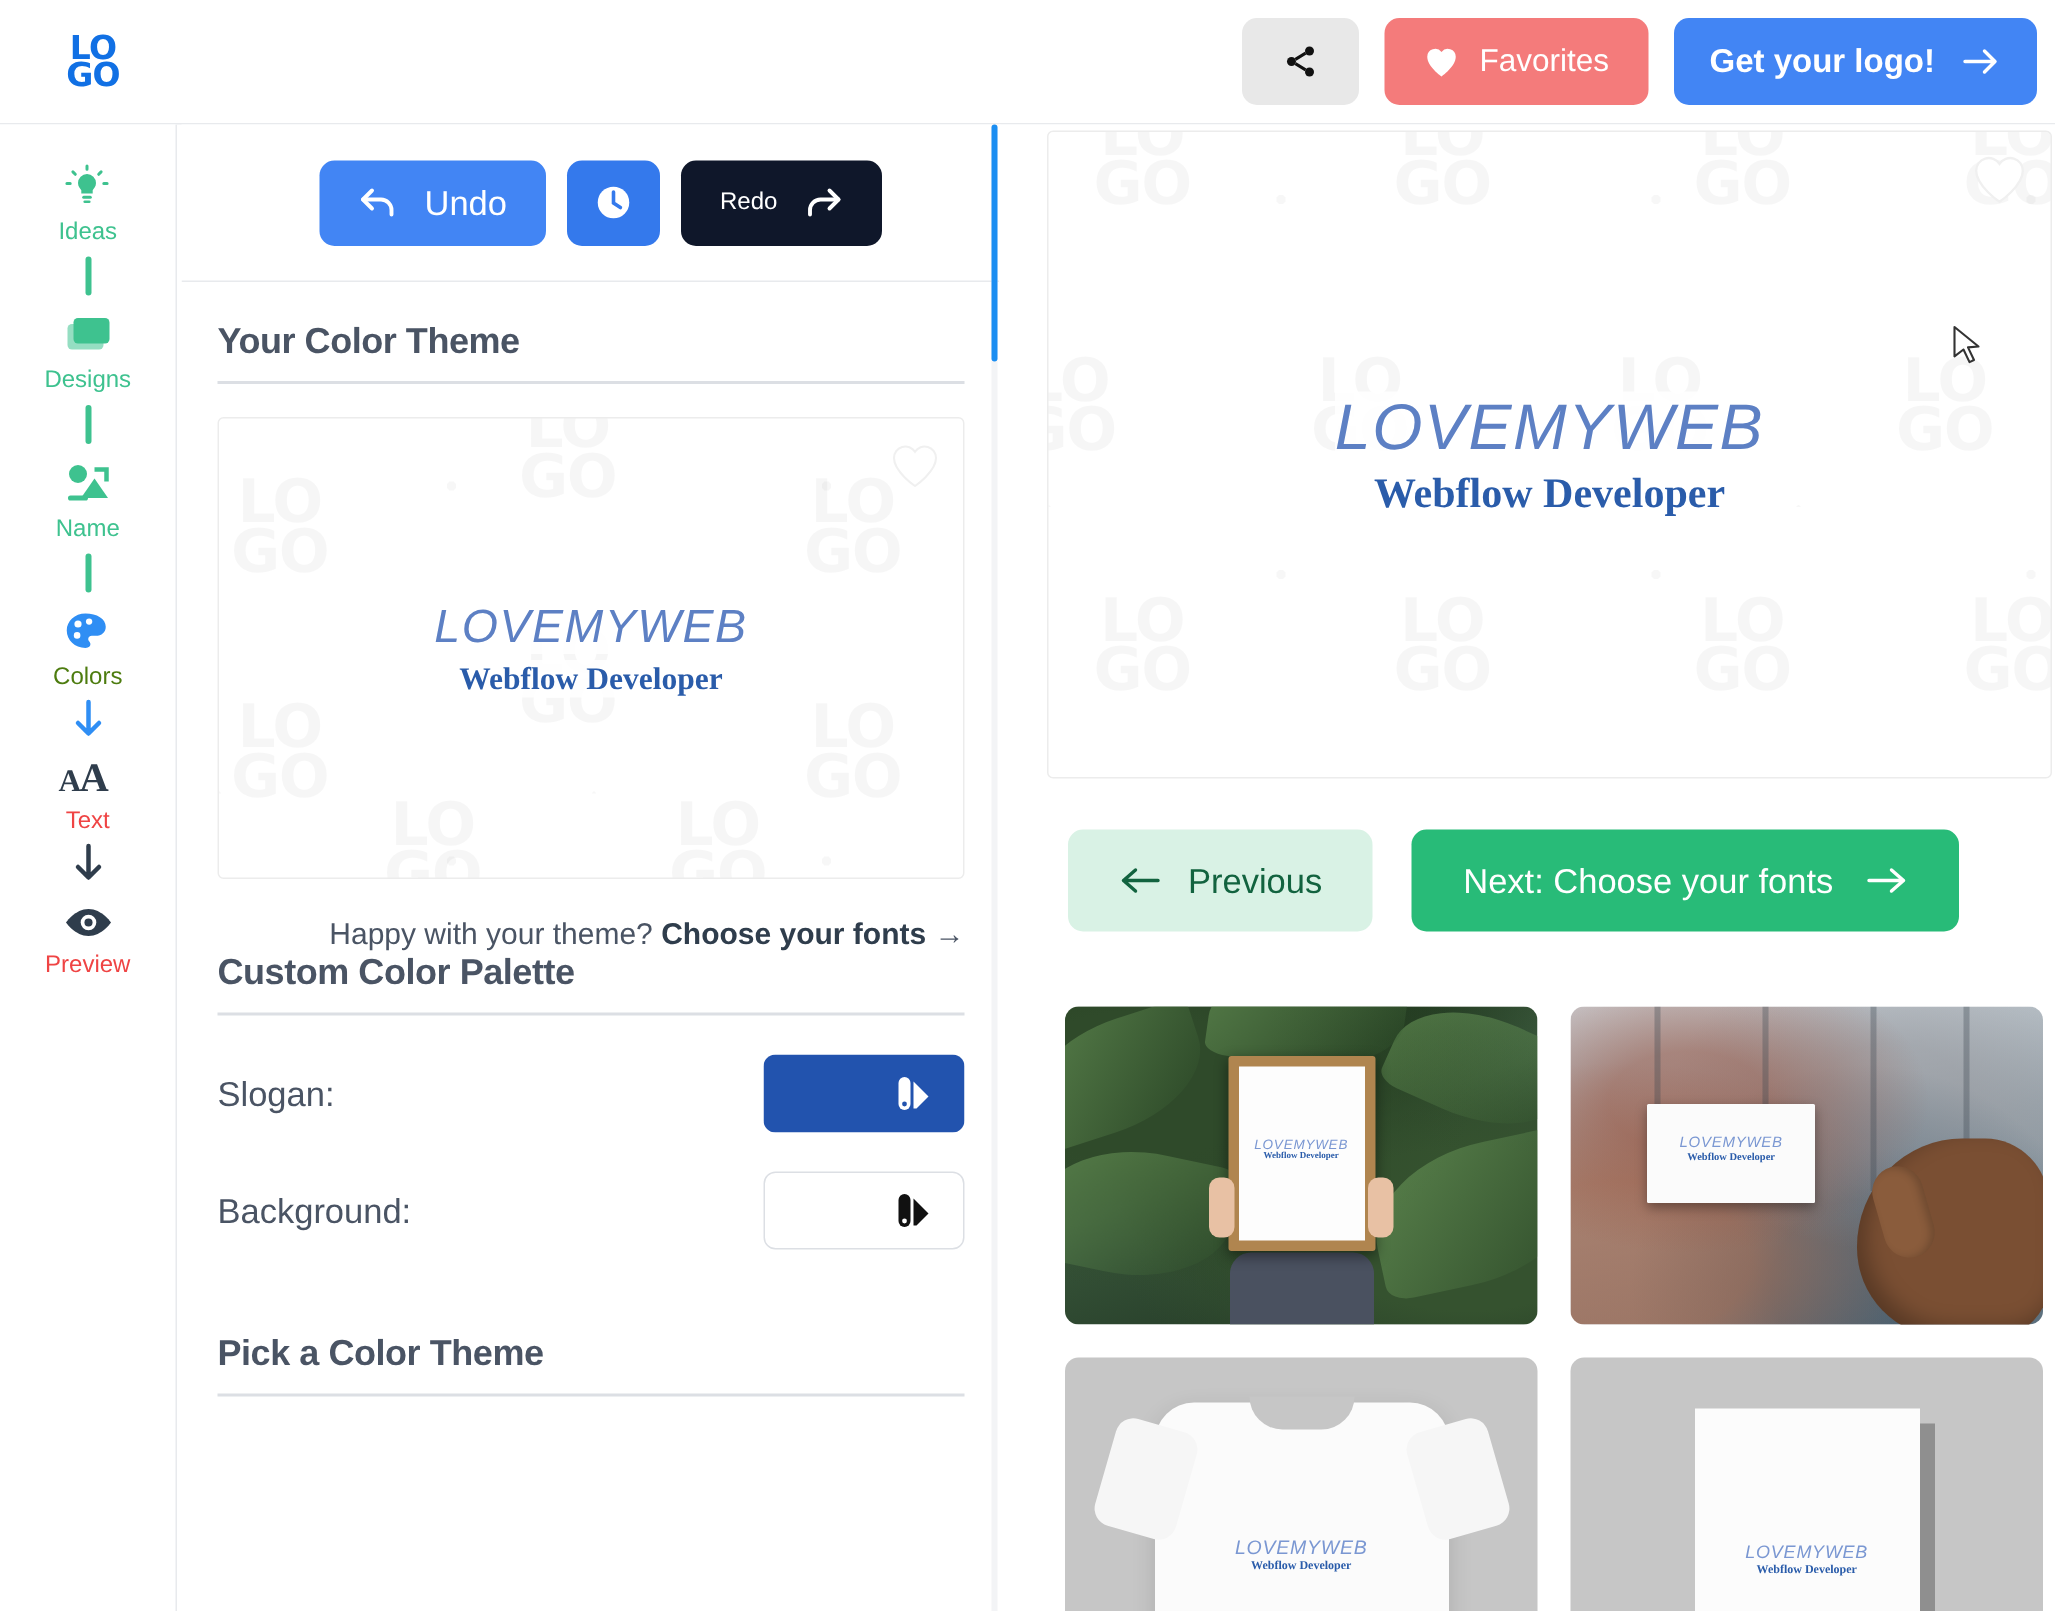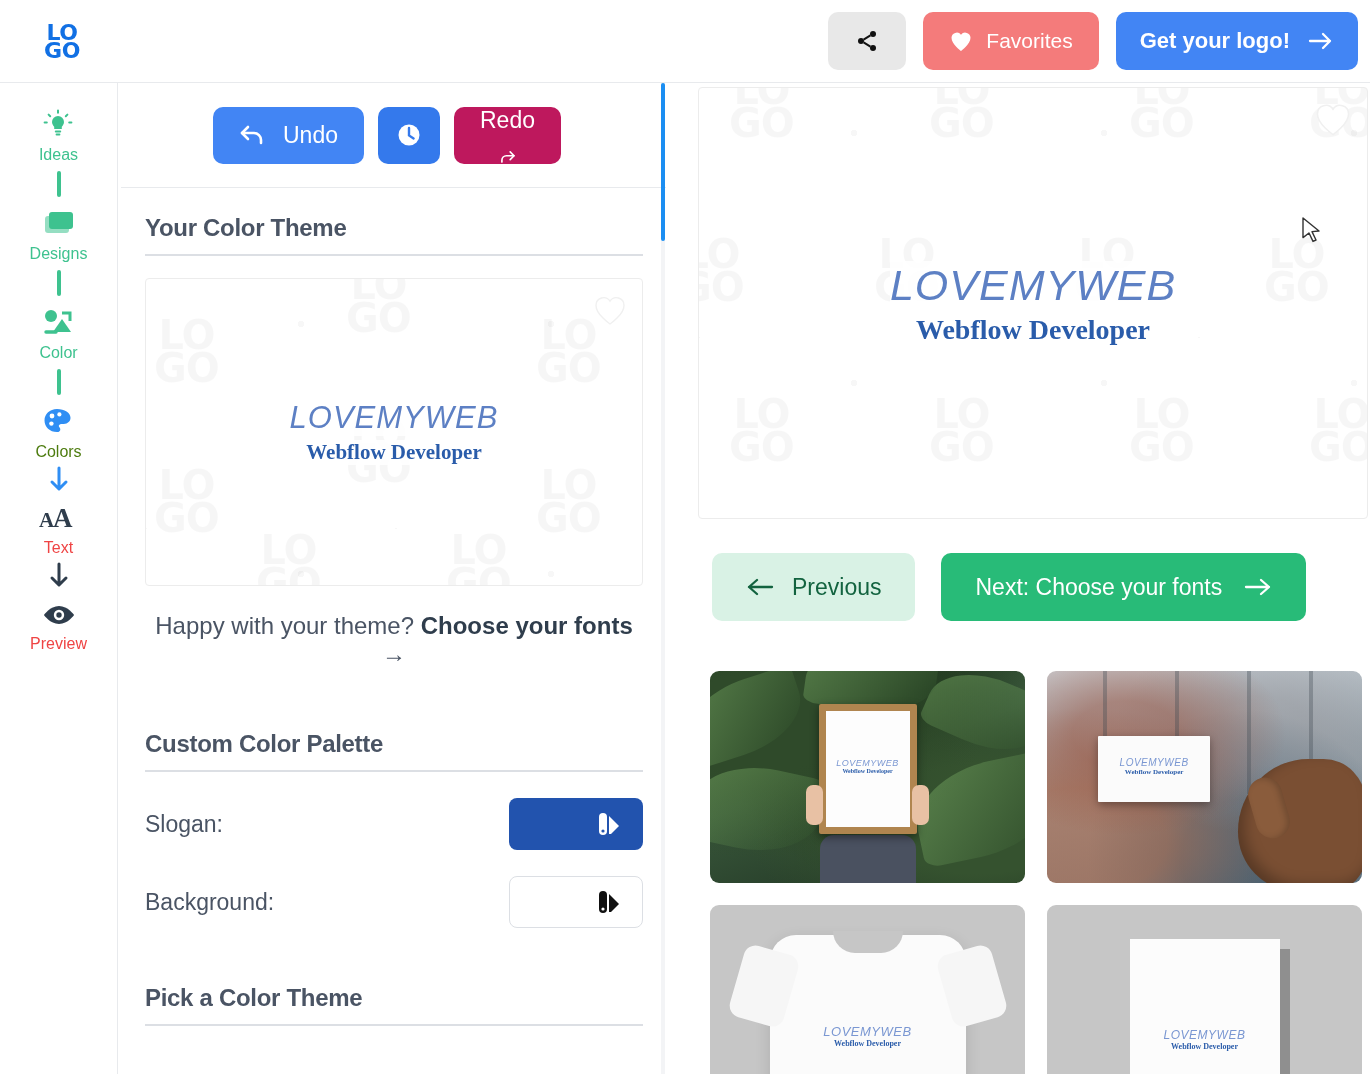--- a/index.html
+++ b/index.html
@@ -86,23 +86,23 @@
     display: flex; align-items: center; gap: 16px; padding: 0 26px;
     font-size: 23px; font-weight: 500;
   }
   .btn-history {
     width: 62px; height: 57px; border-radius: 10px; border: none;
     background: #3479ec; cursor: pointer;
     display: flex; align-items: center; justify-content: center;
   }
   .btn-redo {
     height: 57px; border-radius: 10px; border: none;
-    background: #be185d; color: #ffffff; cursor: pointer;
+    background: #0f172a; color: #ffffff; cursor: pointer;
     display: flex; align-items: center; gap: 16px; padding: 0 26px;
-    font-size: 23px; font-weight: 500; flex-direction: column;
+    font-size: 16px; font-weight: 500;
   }
   .section { padding: 0 24px; }
   .section-title {
     font-size: 24px; font-weight: 700; color: #4a5464;
     padding-bottom: 12px; border-bottom: 2px solid #dcdfe4;
     letter-spacing: -0.3px;
   }
   .sec-color-theme { margin-top: 26px; }
 
   
@@ -136,26 +136,26 @@
   }
   .logo-slogan {
     font-family: "Liberation Serif", serif;
     font-weight: 700; color: #2a5caa;
     background: rgba(255,255,255,0.82);
   }
   .card-heart {
     position: absolute; z-index: 3; cursor: pointer;
   }
   .theme-hint {
-    margin-top: 26px; text-align: center;
-    font-size: 24px; color: #4a5464;
+    margin-top: 26px; text-align: right;
+    font-size: 20px; color: #4a5464;
   }
   .theme-hint a { color: #2f3d4c; text-decoration: none; font-weight: 700; }
 
-  .sec-palette { margin-top: 62px; }
+  .sec-palette { }
   .palette-row {
     display: flex; align-items: center; justify-content: space-between;
     margin-top: 26px;
   }
   .palette-label { font-size: 23px; color: #4a5464; }
   .swatch-btn {
     width: 134px; height: 52px; border-radius: 8px;
     display: flex; align-items: center; justify-content: flex-end;
     padding-right: 16px; cursor: pointer; border: 1px solid transparent;
   }
@@ -367,21 +367,21 @@
 
   <div class="step done">
     <div class="ico">
       <svg width="36" height="30" viewBox="0 0 36 30">
         <circle cx="11" cy="9" r="6" fill="#3ec28f"></circle>
         <path d="M13 25 22 12l9 13z" fill="#3ec28f"></path>
         <path d="M6 25h10" stroke="#3ec28f" stroke-width="3.4" stroke-linecap="round"></path>
         <path d="M22 6h8v8" stroke="#3ec28f" stroke-width="3" fill="none"></path>
       </svg>
     </div>
-    <div class="lbl">Color</div>
+    <div class="lbl">Name</div>
   </div>
   <div class="connector"></div>
 
   <div class="step active">
     <div class="ico">
       <svg width="34" height="30" viewBox="0 0 34 30">
         <path d="M16 3C8.8 3 3.5 8 3.5 14.4S8.8 26 16 26c2.3 0 3.3-1.3 3.3-2.6 0-1.6-1.5-2-1.5-3.3 0-1.2 1-2.2 2.4-2.2h2.6c4 0 6.7-2.6 6.7-6.1C29.5 6.6 23.6 3 16 3z" fill="#2f8ef4"></path>
         <circle cx="11" cy="10" r="2.4" fill="#fff"></circle>
         <circle cx="10.4" cy="17.6" r="2.2" fill="#fff"></circle>
         <circle cx="18.4" cy="8.4" r="2.1" fill="#fff"></circle>

